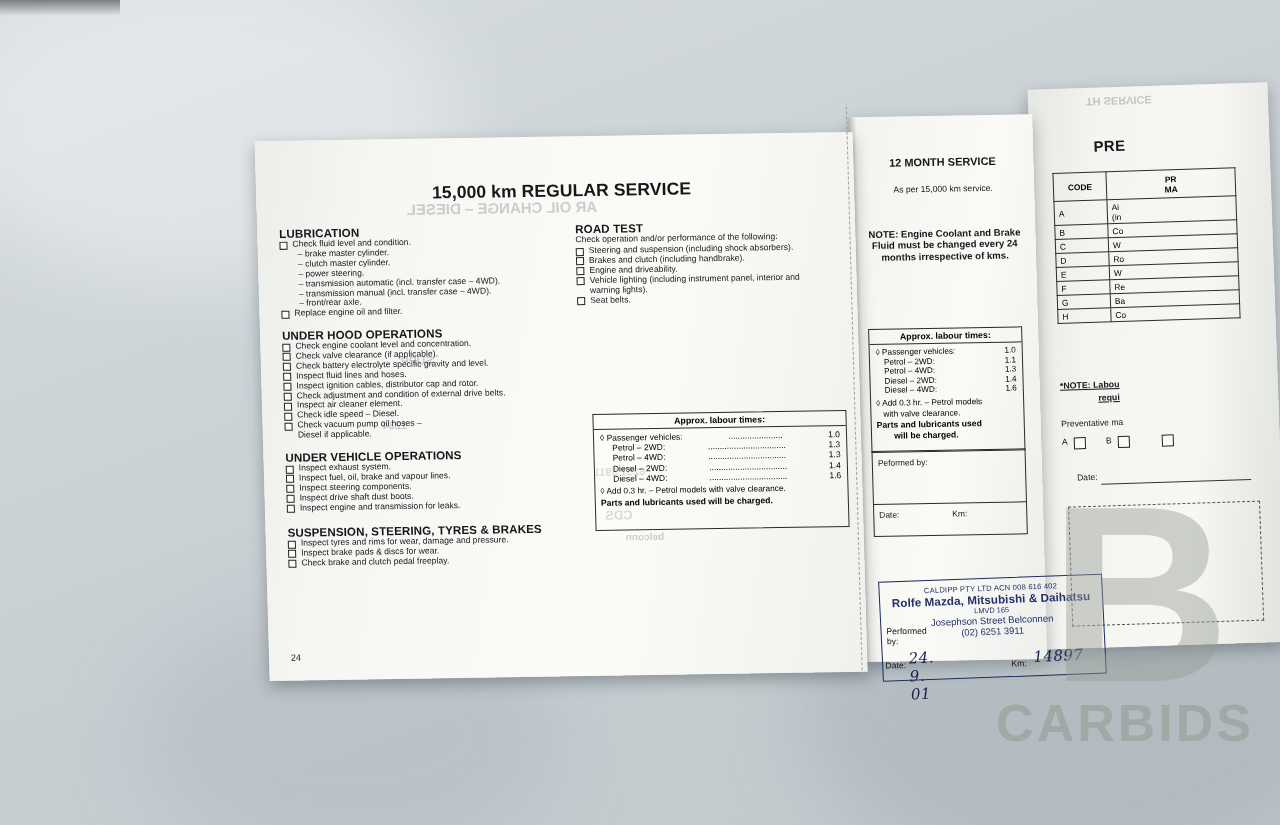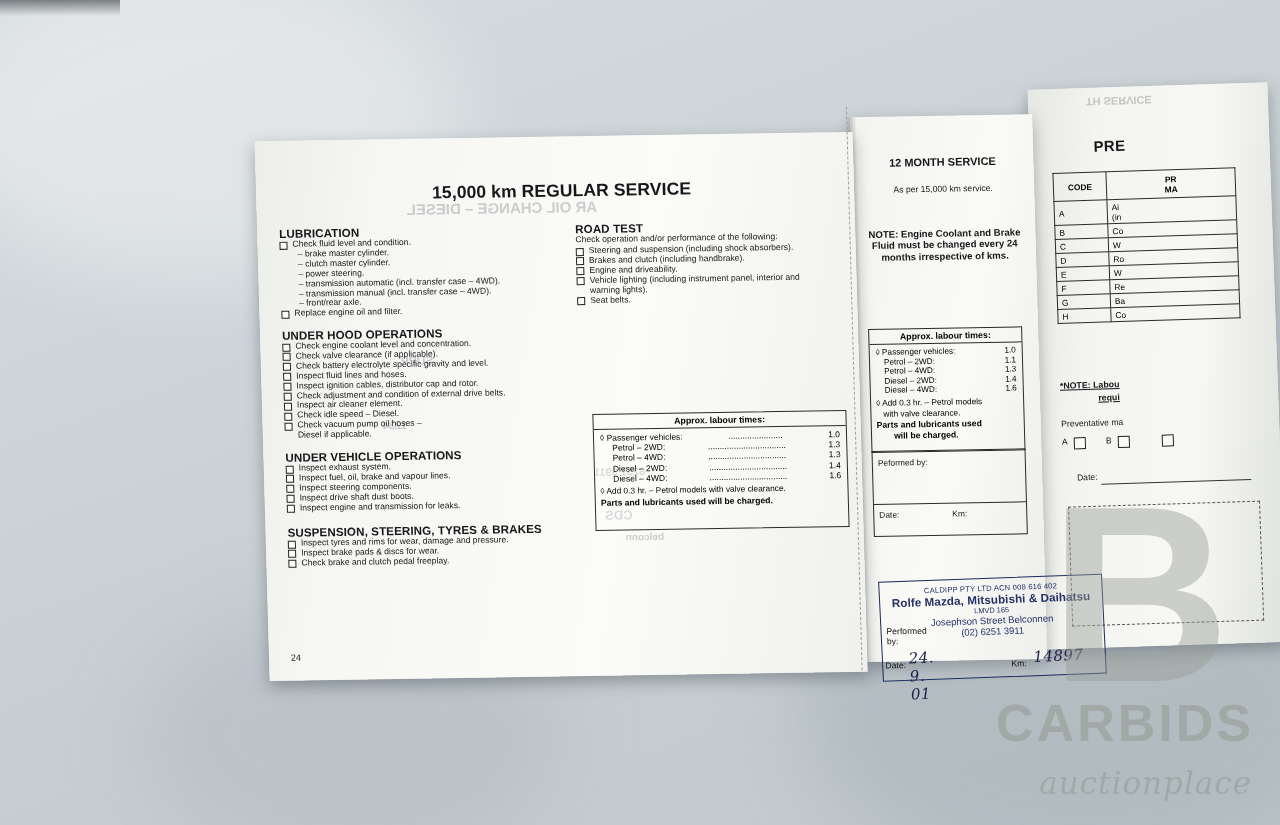--- a/index.html
+++ b/index.html
@@ -522,15 +522,14 @@
       <div class="doc page-num" style="left:22px; top:512px;">24</div>
     </div>
 
     <div class="dashed-fold" style="left:592px;"></div>
 
   </div>
 
   <div id="watermark">
     <div id="wm-b">B</div>
     <div id="wm-carbids">CARBIDS</div>
-    <div id="wm-auction">auctionplace</div>
   </div>
 </div>
 
 </body></html>

